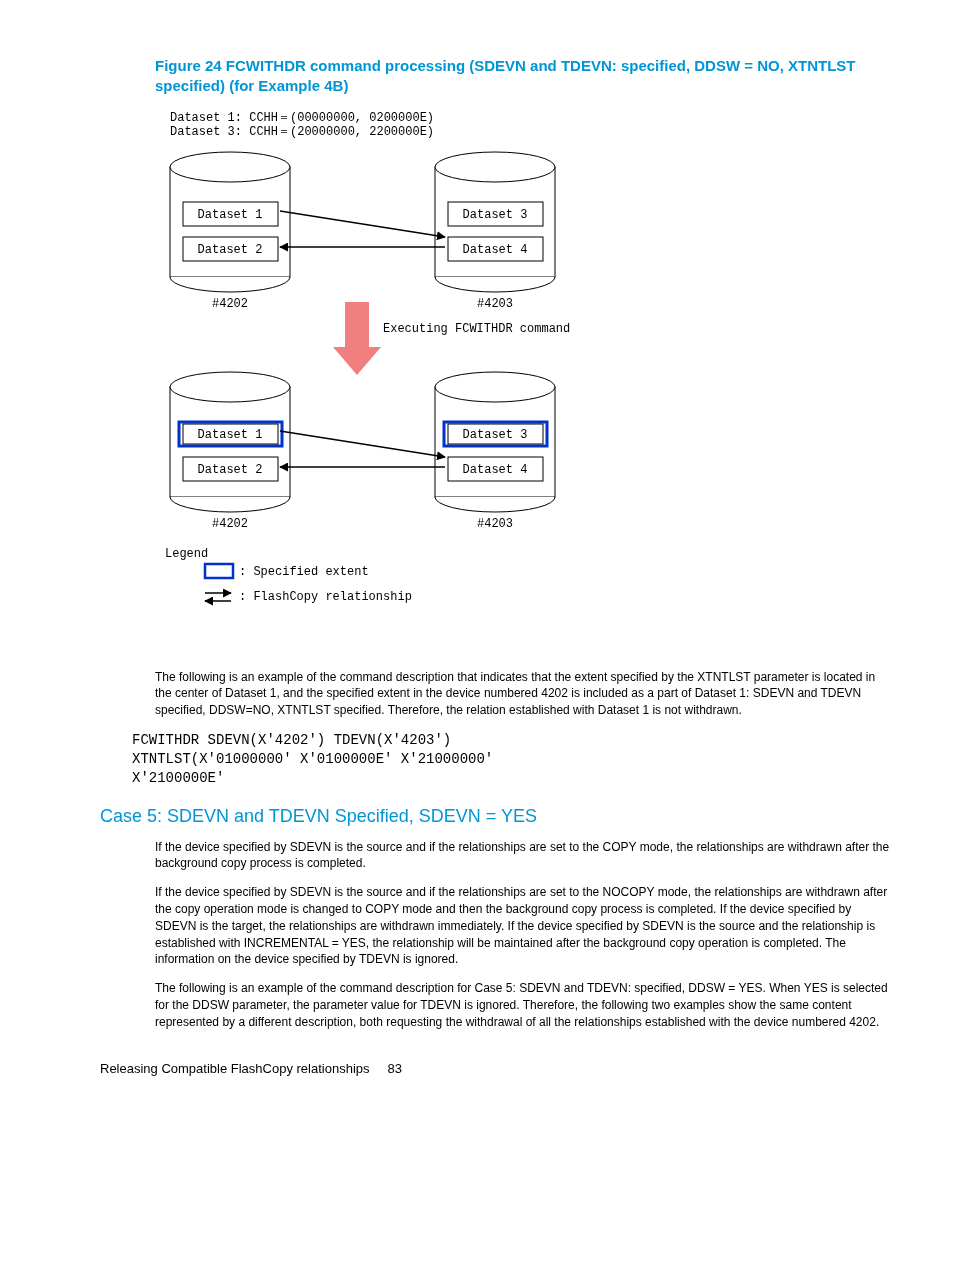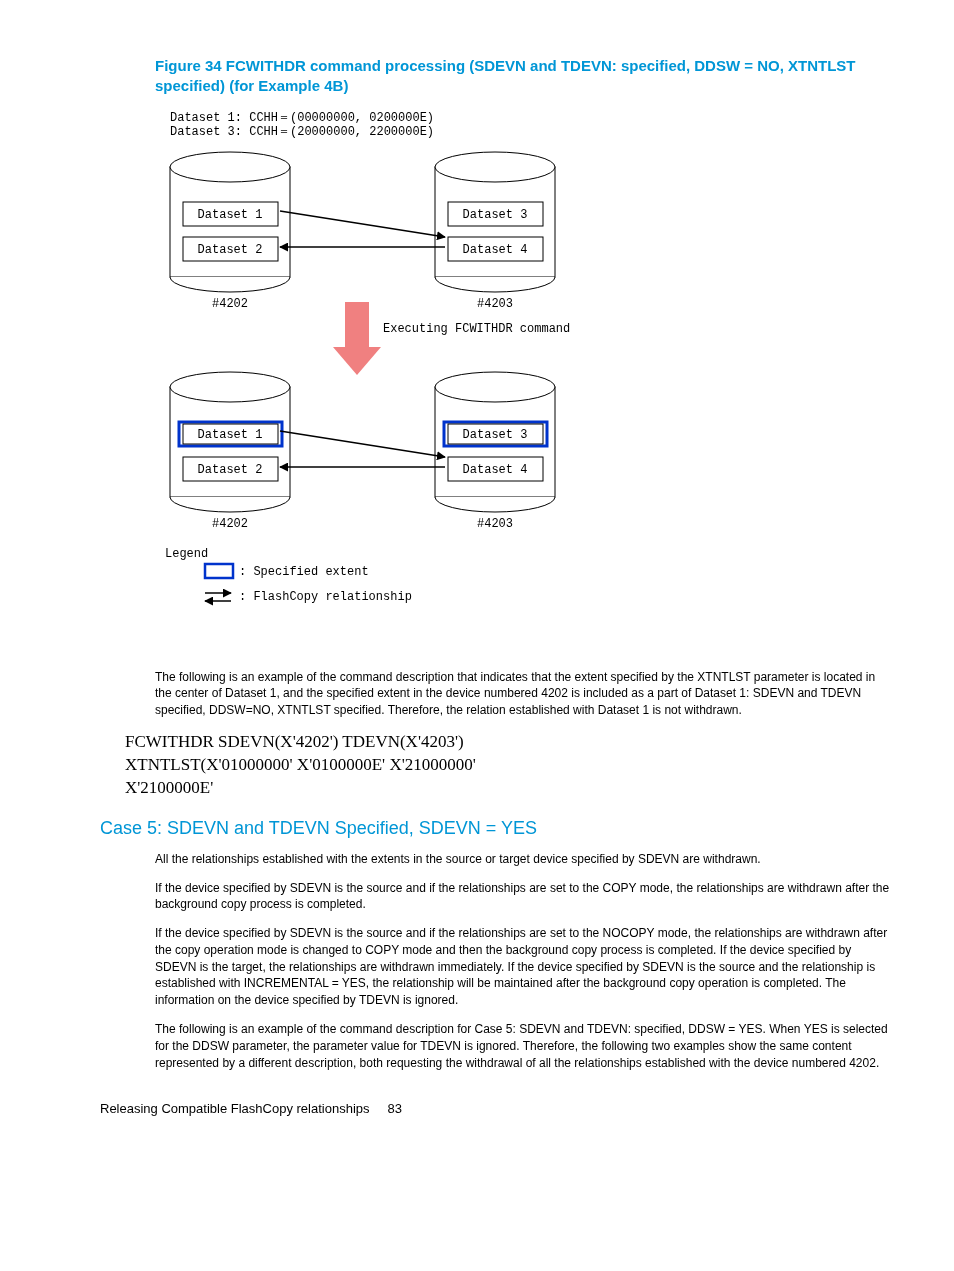--- a/index.html
+++ b/index.html
@@ -28,43 +28,43 @@
     position: relative;
     font-size: 11px;
     font-family: Liberation Mono, monospace;
   }
   .body-text {
     font-size: 12px;
     line-height: 1.4;
     margin: 12px 0 12px 55px;
   }
   .code-block {
-    font-family: Liberation Serif, serif;
-    font-size: 17px;
+    font-family: Liberation Mono, monospace;
+    font-size: 14px;
     line-height: 1.35;
-    margin: 8px 0 18px 25px;
+    margin: 8px 0 18px 32px;
     white-space: pre;
   }
   .section-title {
     color: #0096d6;
     font-size: 18px;
     font-weight: normal;
     margin: 16px 0 8px 0;
   }
   .footer {
     font-size: 13px;
     margin-top: 30px;
     padding-right: 0;
   }
 </style>
 </head>
 <body>
 
 <div class="page">
-  <div class="figure-title">Figure 34 FCWITHDR command processing (SDEVN and TDEVN: specified, DDSW = NO, XTNTLST specified) (for Example 4B)</div>
+  <div class="figure-title">Figure 24 FCWITHDR command processing (SDEVN and TDEVN: specified, DDSW = NO, XTNTLST specified) (for Example 4B)</div>
 
   <div class="diagram">
     <svg width="480" height="550" viewBox="0 0 480 550">
 
       <text x="15" y="14" font-size="12">Dataset 1:   CCHH＝(00000000, 0200000E)</text>
       <text x="15" y="28" font-size="12">Dataset 3:   CCHH＝(20000000, 2200000E)</text>
 
       <defs>
         <marker id="arrow" viewBox="0 0 10 10" refX="9" refY="5" markerWidth="6" markerHeight="6" orient="auto-start-reverse">
           <path d="M 0 0 L 10 5 L 0 10 z" fill="#000"></path>
@@ -139,21 +139,20 @@
   </div>
 
   <div class="body-text">The following is an example of the command description that indicates that the extent specified by the XTNTLST parameter is located in the center of Dataset 1, and the specified extent in the device numbered 4202 is included as a part of Dataset 1: SDEVN and TDEVN specified, DDSW=NO, XTNTLST specified. Therefore, the relation established with Dataset 1 is not withdrawn.</div>
 
   <div class="code-block">FCWITHDR SDEVN(X'4202') TDEVN(X'4203')
 XTNTLST(X'01000000' X'0100000E' X'21000000'
 X'2100000E'</div>
 
   <div class="section-title">Case 5: SDEVN and TDEVN Specified, SDEVN = YES</div>
 
-  <div class="body-text">All the relationships established with the extents in the source or target device specified by SDEVN are withdrawn.</div>
   <div class="body-text">If the device specified by SDEVN is the source and if the relationships are set to the COPY mode, the relationships are withdrawn after the background copy process is completed.</div>
   <div class="body-text">If the device specified by SDEVN is the source and if the relationships are set to the NOCOPY mode, the relationships are withdrawn after the copy operation mode is changed to COPY mode and then the background copy process is completed. If the device specified by SDEVN is the target, the relationships are withdrawn immediately. If the device specified by SDEVN is the source and the relationship is established with INCREMENTAL = YES, the relationship will be maintained after the background copy operation is completed. The information on the device specified by TDEVN is ignored.</div>
   <div class="body-text">The following is an example of the command description for Case 5: SDEVN and TDEVN: specified, DDSW = YES. When YES is selected for the DDSW parameter, the parameter value for TDEVN is ignored. Therefore, the following two examples show the same content represented by a different description, both requesting the withdrawal of all the relationships established with the device numbered 4202.</div>
 
   <div class="footer">
     <span>Releasing Compatible FlashCopy relationships</span>
     &nbsp;&nbsp;&nbsp;
     <span>83</span>
   </div>
 </div>

